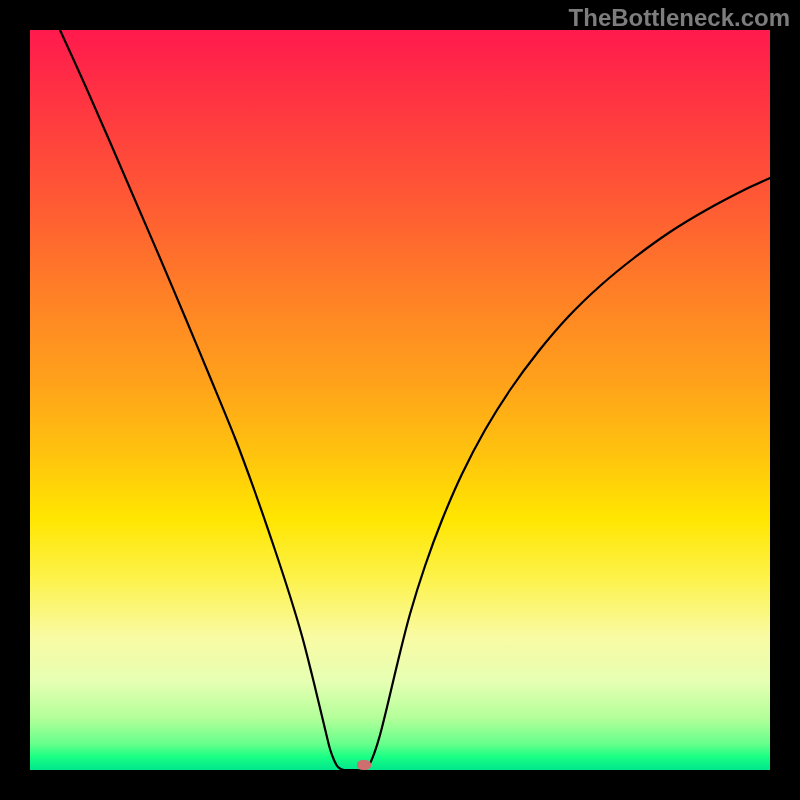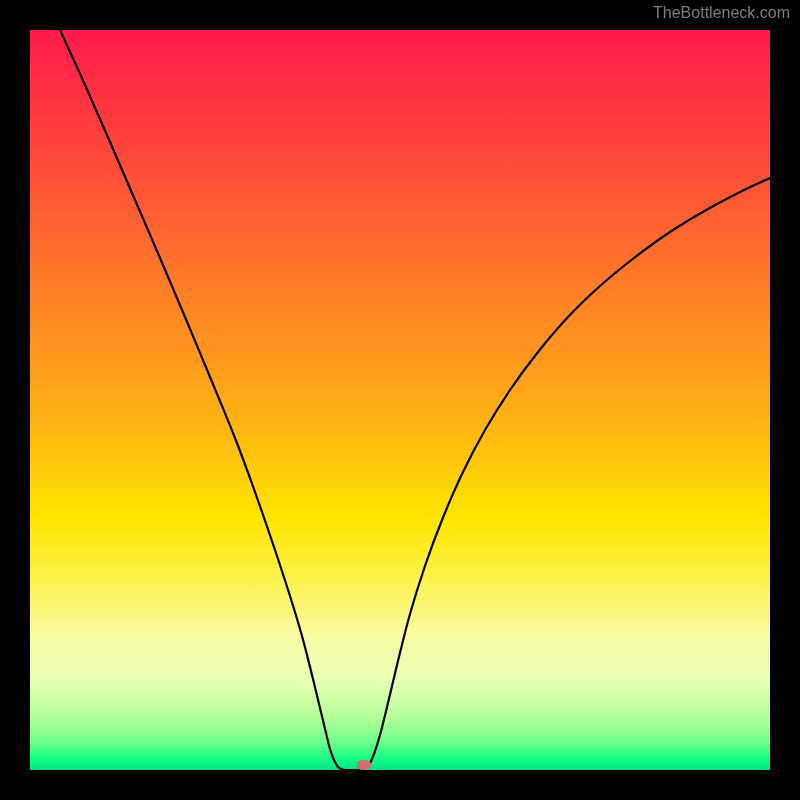--- a/index.html
+++ b/index.html
@@ -47,23 +47,23 @@
     top: 0;
     left: 0;
     width: 740px;
     height: 740px;
   }
   .attribution {
     position: absolute;
     top: 4px;
     right: 10px;
     color: #7d7d7d;
-    font-size: 16px;
+    font-size: 24px;
     letter-spacing: 0px;
-    font-weight: 400;
+    font-weight: 700;
   }
   .marker {
     position: absolute;
     width: 14px;
     height: 10px;
     background: #cc6f6e;
     border-radius: 6px / 4px;
   }
   .curve {
     fill: none;

